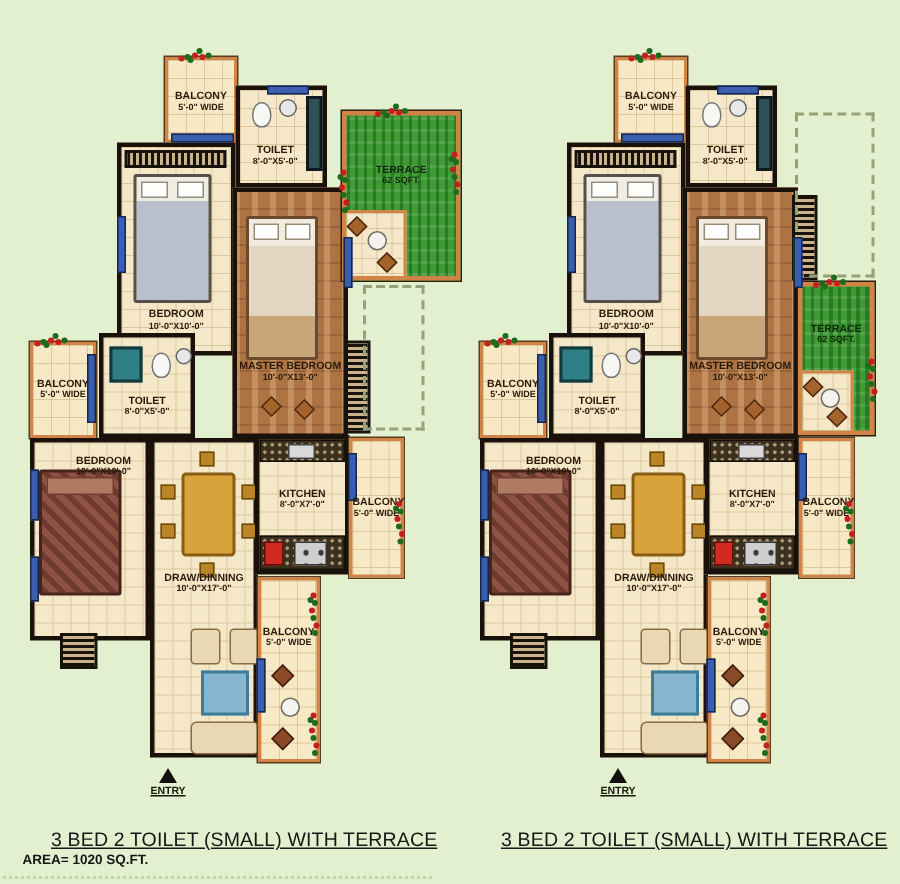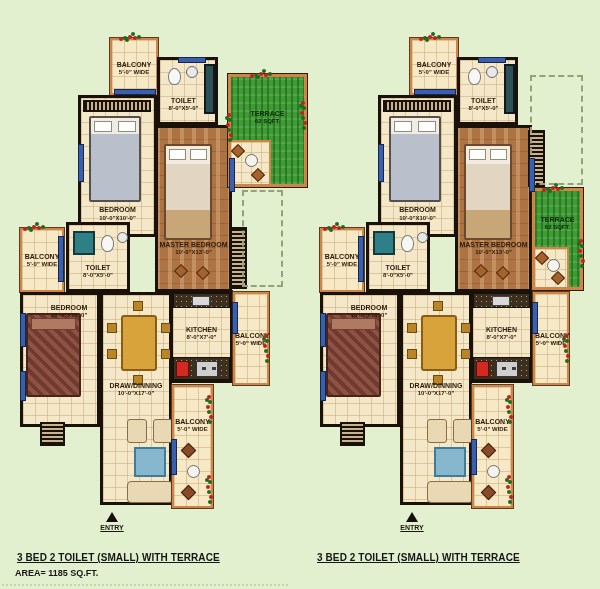--- a/index.html
+++ b/index.html
@@ -136,22 +136,22 @@
        -9px 2px 0 #c41f1f,3px -3px 0 #1d6b1d,-3px 3px 0 #1d6b1d;}
   .flwv{box-shadow:1px 5px 0 #1d6b1d,-1px 10px 0 #c41f1f,0 15px 0 #1d6b1d,
        2px 20px 0 #c41f1f,-2px 3px 0 #1d6b1d,1px 25px 0 #1d6b1d;}
 
   .entry-tri{position:absolute;width:0;height:0;
     border-left:6px solid transparent;border-right:6px solid transparent;
     border-bottom:10px solid #15100b;}
   .entry-label{position:absolute;width:44px;text-align:center;
     font-size:7px;font-weight:bold;color:#1c150d;text-decoration:underline;}
 
-  .caption{position:absolute;font-size:10px;font-weight:bold;color:#161616;
-    text-decoration:underline;letter-spacing:.1px;}
+  .caption{position:absolute;font-size:13px;font-weight:normal;color:#161616;
+    text-decoration:underline;letter-spacing:.1px;margin-left:17px;}
   .areanote{position:absolute;font-size:9px;font-weight:bold;color:#161616;}
   .bottom-dots{position:absolute;left:2px;top:584px;width:286px;height:0;
     border-top:2px dotted #c2d4a8;}
 </style>
 </head>
 <body>
 
 <div class="plan" id="planA">
 
   <div class="room balcony b-top">
@@ -445,15 +445,15 @@
       <div class="rname">BALCONY</div>
       <div class="rdim">5'-0" WIDE</div>
     </div>
   </div>
 
   <div class="entry-tri" style="left:86px;top:474px"></div>
   <div class="entry-label" style="left:70px;top:486px">ENTRY</div>
 </div>
 
 <div class="caption" style="left:17px;top:552px">3 BED 2 TOILET (SMALL) WITH TERRACE</div>
-<div class="areanote" style="left:15px;top:568px">AREA= 1185 SQ.FT.</div>
+<div class="areanote" style="left:15px;top:568px">AREA= 1020 SQ.FT.</div>
 <div class="caption" style="left:317px;top:552px">3 BED 2 TOILET (SMALL) WITH TERRACE</div>
 <div class="bottom-dots"></div>
 
 </body></html>

